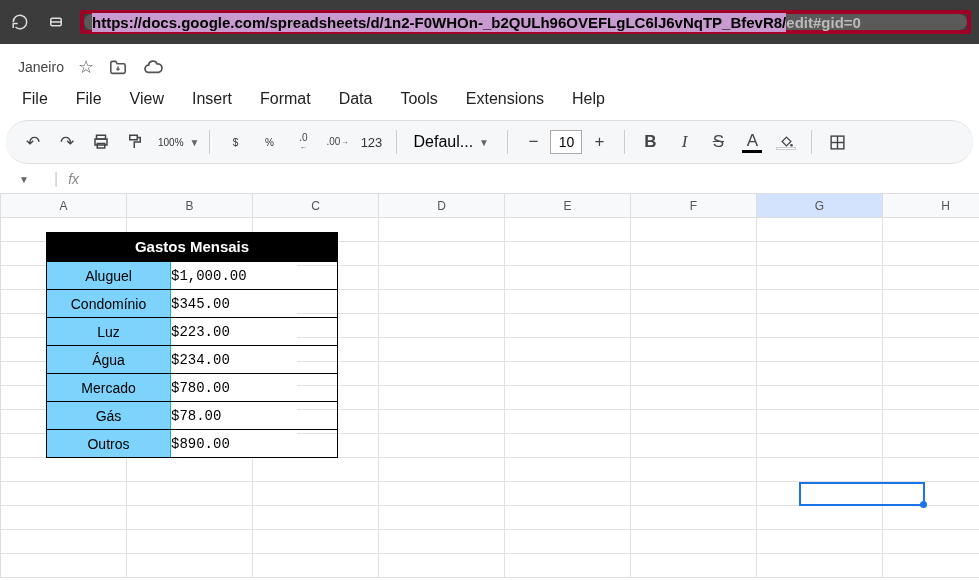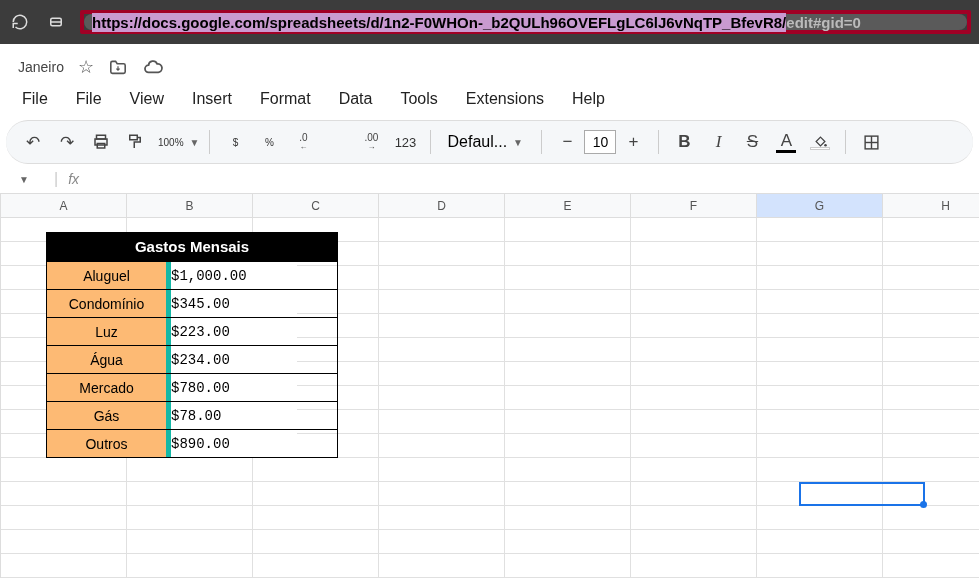--- a/index.html
+++ b/index.html
@@ -43,21 +43,21 @@
 .col-h.active { background: #d3e3fd; }
 
 .grid-body { position: relative; }
 .row { display: flex; height: 24px; }
 .row-h { width: 44px; background: #f8f9fa; border-right: 1px solid #ddd; border-bottom: 1px solid #ddd; font-size: 11px; color: #666; text-align: center; line-height: 24px; }
 .cell { flex: 0 0 126px; border-right: 1px solid #e0e0e0; border-bottom: 1px solid #e0e0e0; font-size: 13px; padding: 0 4px; line-height: 24px; overflow: hidden; white-space: nowrap; }
 
 .data-table { position: absolute; left: 46px; top: 38px; border: 1px solid #000; }
 .dt-header { background: #000; color: #fff; font-weight: bold; text-align: center; height: 28px; line-height: 28px; font-size: 15px; }
 .dt-row { display: flex; height: 28px; border-top: 1px solid #000; }
-.dt-cell-a { width: 124px; text-align: center; font-size: 14px; line-height: 28px; border-right: 5px solid #14b8a6; background: #fdba74; }
+.dt-cell-a { width: 124px; text-align: center; font-size: 14px; line-height: 28px; border-right: 1px solid #14b8a6; background: #7dd3fc; }
 .dt-cell-b { width: 126px; text-align: left; font-size: 14px; line-height: 28px; padding-right: 6px; background: #fff; font-family: Liberation Mono, monospace; }
 
 .active-cell { position: absolute; border: 2px solid #1a73e8; background: transparent; pointer-events: none; }
 .active-handle { position: absolute; width: 7px; height: 7px; background: #1a73e8; border-radius: 50%; right: -4px; bottom: -4px; }
 
 svg { display: block; }
 </style>
 </head>
 <body>
 
@@ -132,21 +132,21 @@
     <span class="tb-text">100%</span>
     <span style="font-size:10px;color:#666;">▼</span>
   </div>
   <div class="tb-sep"></div>
   <div class="tb-btn tb-text">$</div>
   <div class="tb-btn tb-text">%</div>
   <div class="tb-btn" style="flex-direction:column;line-height:1;font-size:10px;">
       <span>.0</span>
       <span style="font-size:8px;">←</span>
     </div>
-  <div class="tb-btn" style="flex-direction:column;line-height:1;font-size:10px;margin-left:34px;">
+  <div class="tb-btn" style="line-height:1;font-size:10px;">
       <span>.00</span>
       <span style="font-size:8px;">→</span>
     </div>
   <div class="tb-btn tb-text" style="font-size:13px;">123</div>
   <div class="tb-sep"></div>
   <div class="font-select">
     <span>Defaul...</span>
     <span style="font-size:10px;color:#666;">▼</span>
   </div>
   <div class="tb-sep"></div>

